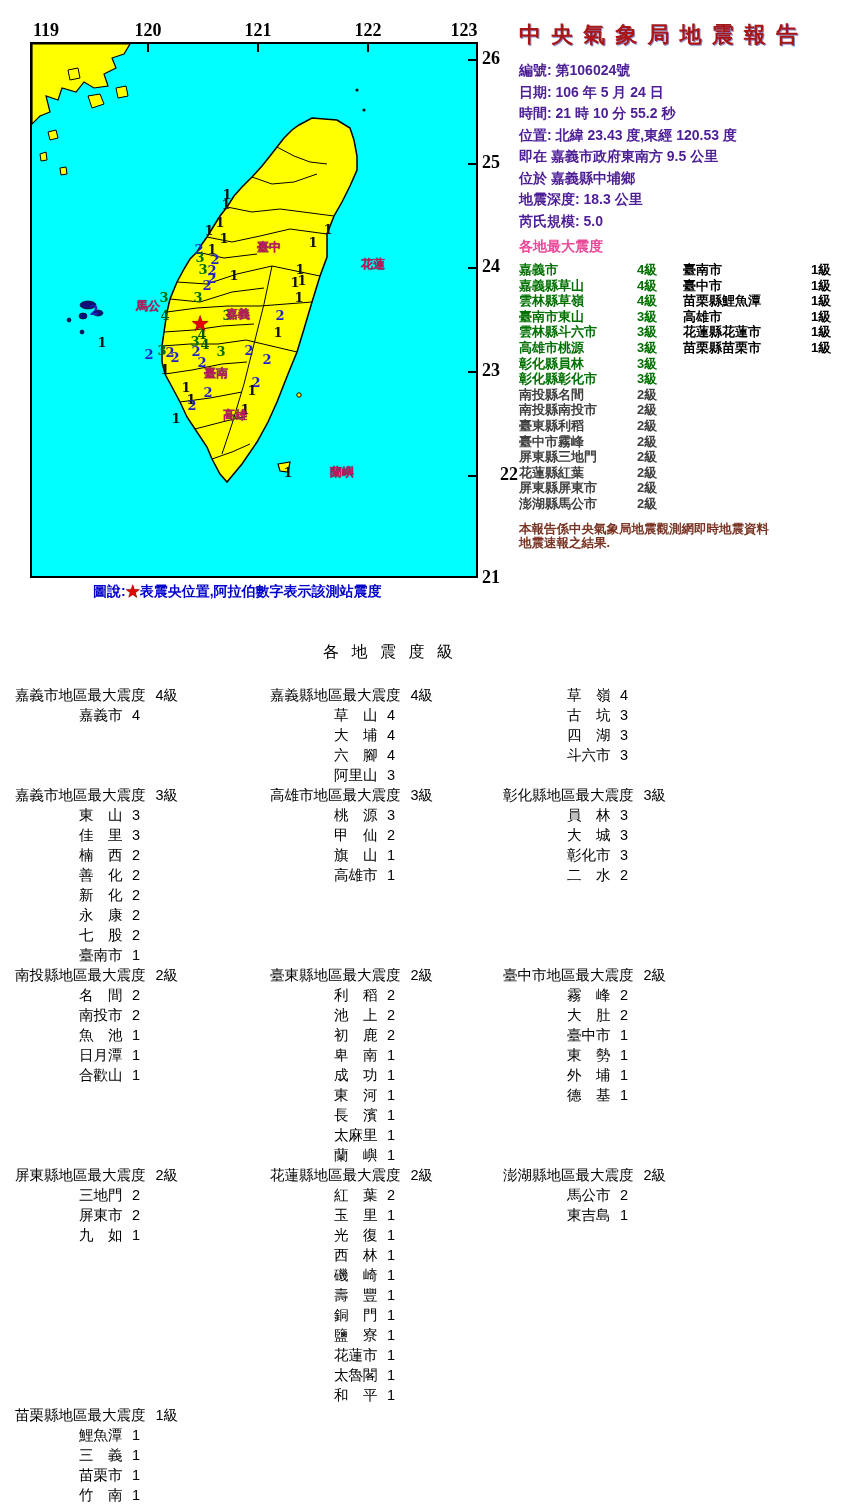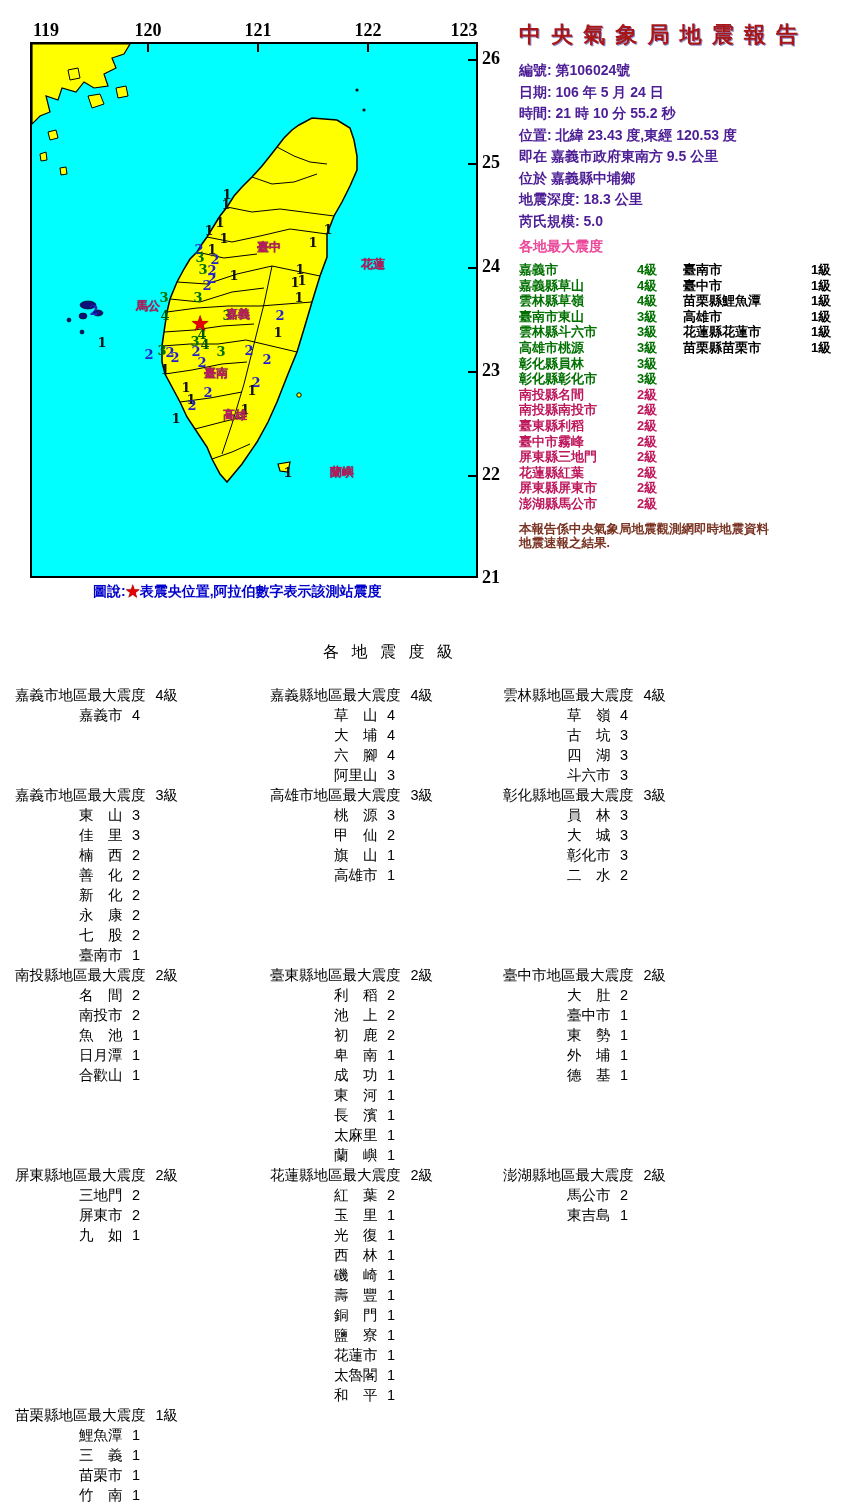--- a/index.html
+++ b/index.html
@@ -33,21 +33,21 @@
   .report-lines{margin-top:10px;color:#4c1d95;font-weight:bold;font-size:14px;line-height:21.5px;}
   .report-lines div{white-space:nowrap;}
   .mi-heading{margin-top:6px;color:#ec4899;font-weight:bold;font-size:14px;}
   .mi-cols{display:flex;margin-top:6px;}
   .mi-col{width:152px;}
   .mi-col.c2{margin-left:12px;width:180px;}
   .mi-row{display:flex;font-size:13px;font-weight:bold;line-height:15.6px;white-space:nowrap;}
   .mi-row .mi-name{width:118px;}
   .mi-col.c2 .mi-name{width:128px;}
   .lv4,.lv3{color:#007000;}
-  .lv2{color:#be185d;align-items:center;}
+  .lv2{color:#404040;align-items:center;}
   .lv1{color:#000000;}
   .report-footer{margin-top:10px;color:#7a3322;font-weight:bold;font-size:12.5px;line-height:14.5px;}
   
   .regions{position:absolute;left:0;top:642px;width:854px;color:#000;}
   .regions-title{width:780px;text-align:center;font-size:16px;letter-spacing:4px;margin-bottom:22px;}
   .regions-grid{display:grid;grid-template-columns:255px 245px 354px;align-items:start;}
   .sec{font-size:14.5px;line-height:20px;}
   .sec .sec-header{white-space:nowrap;}
   .sec .sec-header .sec-level{margin-left:10px;}
   .col1{padding-left:15px;}
@@ -68,21 +68,21 @@
       <span class="lon-label" style="left: 258px;">121</span>
       <span class="lon-label" style="left: 368px;">122</span>
       <span class="lon-label" style="left: 464px;">123</span>
     </div>
 
   <div>
       <span class="lat-label" style="top: 58px;">26</span>
       <span class="lat-label" style="top: 162px;">25</span>
       <span class="lat-label" style="top: 266px;">24</span>
       <span class="lat-label" style="top: 370px;">23</span>
-      <span class="lat-label" style="top: 474px;">22</span>
+      <span class="lat-label" style="top: 474px; margin-left: 18px;">22</span>
       <span class="lat-label" style="top: 577px;">21</span>
     </div>
 
   <div class="map-frame">
     <svg viewBox="0 0 444 532" preserveAspectRatio="none">
       <rect x="0" y="0" width="444" height="532" fill="#00ffff"></rect>
 
       <polygon points="0,0 98,0 92,10 80,14 84,24 72,30 76,42 62,44 52,38 44,48 30,44 26,56 14,52 18,68 8,72 0,80" fill="#ffff00" stroke="#000" stroke-width="1.2"></polygon>
       <polygon points="36,26 46,24 48,34 38,36" fill="#ffff00" stroke="#000" stroke-width="1"></polygon>
       <polygon points="56,52 68,50 72,60 60,64" fill="#ffff00" stroke="#000" stroke-width="1"></polygon>
@@ -328,21 +328,20 @@
           <div class="st"><span class="st-name">嘉義市</span><span class="st-val">4</span></div>
         </div>
         <div class="sec col2">
           <div class="sec-header"><span class="sec-region">嘉義縣地區最大震度</span><span class="sec-level">4級</span></div>
           <div class="st"><span class="st-name">草　山</span><span class="st-val">4</span></div>
           <div class="st"><span class="st-name">大　埔</span><span class="st-val">4</span></div>
           <div class="st"><span class="st-name">六　腳</span><span class="st-val">4</span></div>
           <div class="st"><span class="st-name">阿里山</span><span class="st-val">3</span></div>
         </div>
         <div class="sec col3">
-          <div class="sec-header"><span class="sec-region">雲林縣地區最大震度</span><span class="sec-level">4級</span></div>
           <div class="st"><span class="st-name">草　嶺</span><span class="st-val">4</span></div>
           <div class="st"><span class="st-name">古　坑</span><span class="st-val">3</span></div>
           <div class="st"><span class="st-name">四　湖</span><span class="st-val">3</span></div>
           <div class="st"><span class="st-name">斗六市</span><span class="st-val">3</span></div>
         </div>
         <div class="sec col1">
           <div class="sec-header"><span class="sec-region">嘉義市地區最大震度</span><span class="sec-level">3級</span></div>
           <div class="st"><span class="st-name">東　山</span><span class="st-val">3</span></div>
           <div class="st"><span class="st-name">佳　里</span><span class="st-val">3</span></div>
           <div class="st"><span class="st-name">楠　西</span><span class="st-val">2</span></div>
@@ -381,20 +380,21 @@
           <div class="st"><span class="st-name">初　鹿</span><span class="st-val">2</span></div>
           <div class="st"><span class="st-name">卑　南</span><span class="st-val">1</span></div>
           <div class="st"><span class="st-name">成　功</span><span class="st-val">1</span></div>
           <div class="st"><span class="st-name">東　河</span><span class="st-val">1</span></div>
           <div class="st"><span class="st-name">長　濱</span><span class="st-val">1</span></div>
           <div class="st"><span class="st-name">太麻里</span><span class="st-val">1</span></div>
           <div class="st"><span class="st-name">蘭　嶼</span><span class="st-val">1</span></div>
         </div>
         <div class="sec col3">
           <div class="sec-header"><span class="sec-region">臺中市地區最大震度</span><span class="sec-level">2級</span></div>
+          <div class="st"><span class="st-name">霧　峰</span><span class="st-val">2</span></div>
           <div class="st"><span class="st-name">大　肚</span><span class="st-val">2</span></div>
           <div class="st"><span class="st-name">臺中市</span><span class="st-val">1</span></div>
           <div class="st"><span class="st-name">東　勢</span><span class="st-val">1</span></div>
           <div class="st"><span class="st-name">外　埔</span><span class="st-val">1</span></div>
           <div class="st"><span class="st-name">德　基</span><span class="st-val">1</span></div>
         </div>
         <div class="sec col1">
           <div class="sec-header"><span class="sec-region">屏東縣地區最大震度</span><span class="sec-level">2級</span></div>
           <div class="st"><span class="st-name">三地門</span><span class="st-val">2</span></div>
           <div class="st"><span class="st-name">屏東市</span><span class="st-val">2</span></div>

